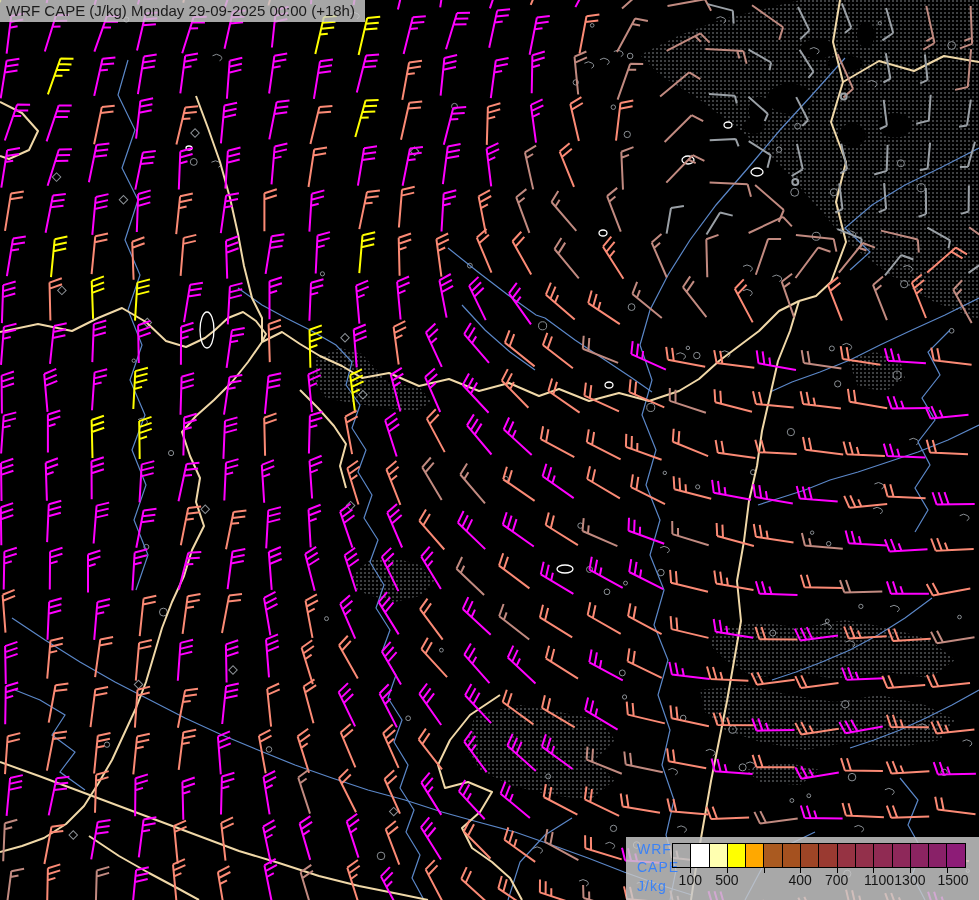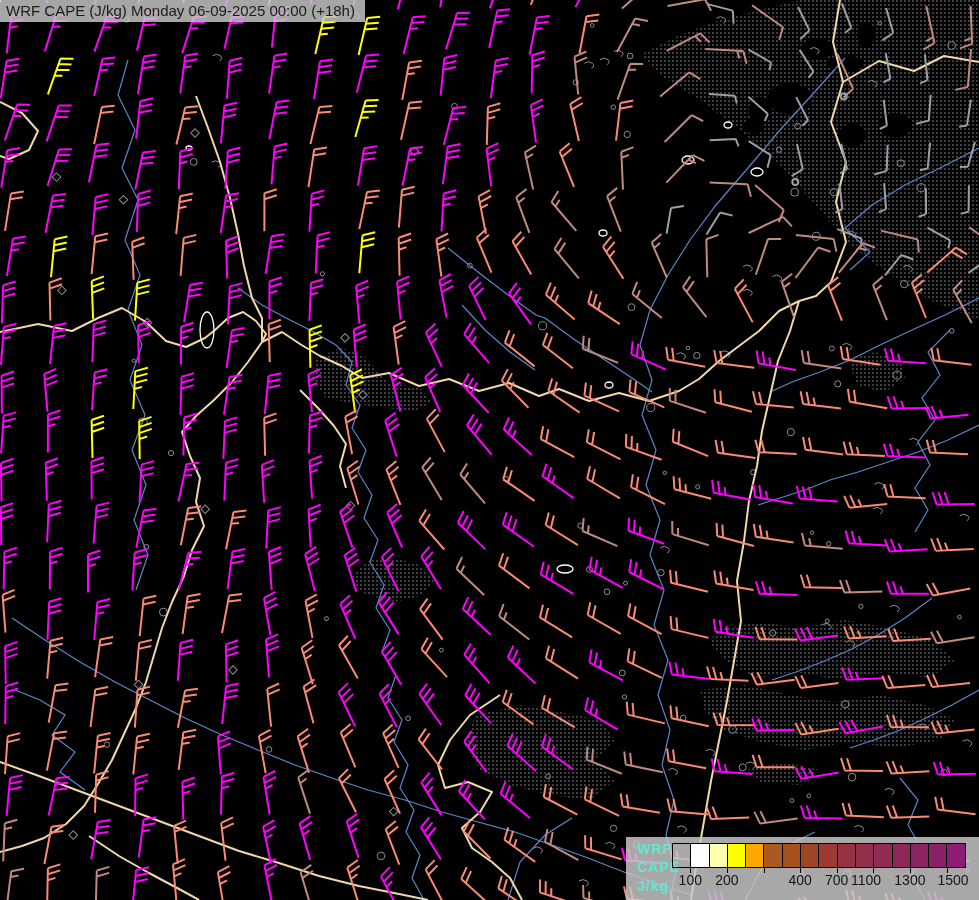--- a/index.html
+++ b/index.html
@@ -4,21 +4,21 @@
 <style>
   html,body{margin:0;padding:0;background:#000;}
   #root{position:relative;width:979px;height:900px;overflow:hidden;background:#000;
         font-family:"Liberation Sans",sans-serif;}
   #map-svg{position:absolute;left:0;top:0;}
   .titles{position:absolute;left:0;top:0;}
   .tline{display:table;background:rgba(203,203,203,0.82);color:#1b1b1b;
          font-size:15px;line-height:21px;padding:0 10px 1px 6px;white-space:nowrap;}
   .legend{position:absolute;left:626px;top:837px;right:0;bottom:0;
           background:rgba(200,200,200,0.84);}
-  .lgl{position:absolute;left:11px;font-size:14px;color:#5eead4;letter-spacing:1px;font-weight:bold;}
+  .lgl{position:absolute;left:11px;font-size:14px;color:#3b82f6;letter-spacing:1px;}
   #legend-bar{position:absolute;left:46px;top:6px;display:flex;}
   .sw{width:17.3px;height:23px;border:1px solid #000;margin-left:-1px;background:transparent;}
   .sw:first-child{margin-left:0;}
   .lgtick{position:absolute;top:31px;width:1px;height:5px;background:#000;}
   .lgticklabel{position:absolute;top:35px;width:44px;text-align:center;
                font-size:14px;color:#151515;}
 </style>
 </head>
 <body>
 
@@ -700,21 +700,21 @@
         <path d="M750.1 904.8L712.1 903.6M712.1 903.6l-3.6 -12.5M718.1 903.8l-3.6 -12.5M724.1 904.0l-3.6 -12.5" stroke="#ff00ff"></path>
         <path d="M799.6 908.6L761.8 912.4M761.8 912.4l-5.2 -11.9M767.8 911.8l-5.2 -11.9M773.7 911.2l-3.2 -7.3" stroke="#fb8a75"></path>
         <path d="M841.5 904.7L803.8 909.4M803.8 909.4l-5.5 -11.8M809.8 908.7l-5.5 -11.8" stroke="#fb8a75"></path>
         <path d="M886.9 905.6L849.0 902.4M849.0 902.4l-2.9 -12.7M855.0 902.9l-2.9 -12.7M861.0 903.4l-1.8 -7.8" stroke="#fb8a75"></path>
         <path d="M927.7 903.9L889.7 905.4M889.7 905.4l-4.5 -12.2M895.7 905.2l-4.5 -12.2M901.7 904.9l-2.8 -7.5" stroke="#fb8a75"></path>
         <path d="M970.0 904.4L932.0 904.1M932.0 904.1l-3.9 -12.4M938.0 904.2l-3.9 -12.4M944.0 904.2l-2.4 -7.6" stroke="#ff00ff"></path>
       </g>
     </svg>
 
   <div class="titles">
-    <div class="tline">WRF CAPE (J/kg) Monday 06-09-2025 00:00 (+18h)</div>
+    <div class="tline">WRF CAPE (J/kg) Monday 29-09-2025 00:00 (+18h)</div>
   </div>
 
   <div class="legend" id="legend-panel">
     <div class="lgl" style="top:4px">WRF</div>
     <div class="lgl" style="top:22px">CAPE</div>
     <div class="lgl" style="top:41px">J/kg</div>
     <div id="legend-bar">
         <div class="sw"></div>
         <div class="sw" style="background: rgb(255, 255, 255);"></div>
         <div class="sw" style="background: rgb(255, 255, 176);"></div>
@@ -728,27 +728,27 @@
         <div class="sw" style="background: rgb(147, 48, 75);"></div>
         <div class="sw" style="background: rgb(144, 43, 83);"></div>
         <div class="sw" style="background: rgb(142, 40, 90);"></div>
         <div class="sw" style="background: rgb(139, 36, 97);"></div>
         <div class="sw" style="background: rgb(137, 33, 104);"></div>
         <div class="sw" style="background: rgb(141, 28, 119);"></div>
       </div>
   <div class="lgtick" style="left: 64.3px;"></div>
       <div class="lgticklabel" style="left: 42.3px;">100</div>
       <div class="lgtick" style="left: 100.9px;"></div>
-      <div class="lgticklabel" style="left: 78.9px;">200</div>
+      <div class="lgticklabel" style="left: 78.9px;">500</div>
       <div class="lgtick" style="left: 137.5px;"></div>
       <div class="lgticklabel" style="left: 115.5px; margin-top: 36px;">500</div>
       <div class="lgtick" style="left: 174.1px;"></div>
       <div class="lgticklabel" style="left: 152.1px;">400</div>
       <div class="lgtick" style="left: 210.7px;"></div>
       <div class="lgticklabel" style="left: 188.7px;">700</div>
       <div class="lgtick" style="left: 247.3px;"></div>
-      <div class="lgticklabel" style="left: 218px;">1100</div>
+      <div class="lgticklabel" style="left: 231px;">1100</div>
       <div class="lgtick" style="left: 283.9px;"></div>
       <div class="lgticklabel" style="left: 261.9px;">1300</div>
       <div class="lgtick" style="left: 320.5px;"></div>
       <div class="lgticklabel" style="left: 305px; text-align: center;">1500</div>
     </div>
 </div>
 
 </body></html>

